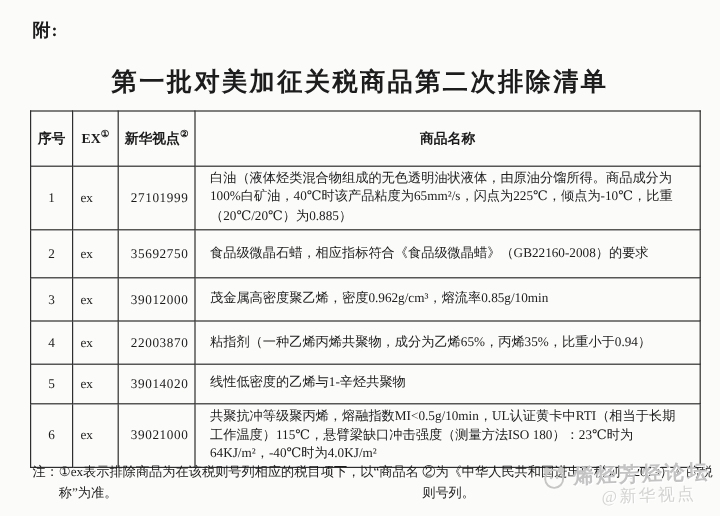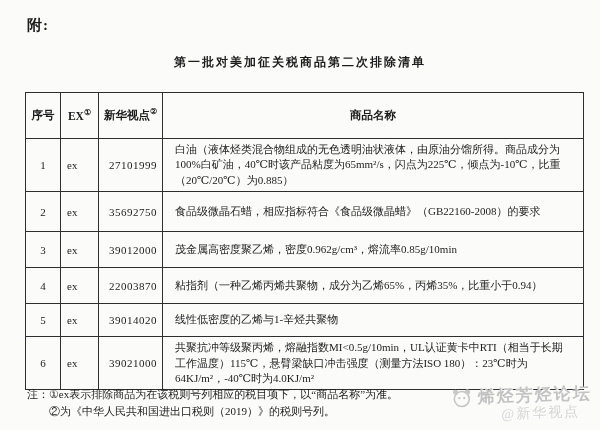--- a/index.html
+++ b/index.html
@@ -11,21 +11,21 @@
   .page {
     position: relative; width: 600px; height: 430px;
     background: #fbfbfa; color: #1c1c1c; overflow: hidden;
   }
   .attach {
     position: absolute; left: 27px; top: 16px;
     font-size: 15px; font-weight: bold; letter-spacing: 1px;
   }
   .title {
     position: absolute; left: 0; top: 54px; width: 100%;
-    text-align: center; font-size: 12px; font-weight: bold;
+    text-align: center; font-size: 21px; font-weight: bold;
     letter-spacing: 2px;
   }
   table.doc {
     position: absolute; left: 25px; top: 92px; width: 558px;
     border-collapse: collapse; table-layout: fixed;
   }
   table.doc th, table.doc td {
     border: 1.4px solid #2e2e2e;
     font-size: 11px; vertical-align: middle;
     overflow: hidden;
@@ -42,21 +42,21 @@
   td.c-no   { text-align: center; }
   td.c-ex   { text-align: left; padding-left: 6px; }
   td.c-code { text-align: left; padding-left: 10px; letter-spacing: 0.5px; }
   td.c-name { text-align: left; padding: 3px 12px; line-height: 1.4; }
   sup.circ { font-size: 8px; vertical-align: super; line-height: 0; }
   .notes {
     position: absolute; left: 27px; top: 386px;
     font-size: 11px; display: flex; line-height: 1.55;
   }
   .note-label { white-space: nowrap; }
-  .note-lines { display: flex; flex-direction: column; }
+  .note-lines { display: flex; flex-direction: row; }
   .watermark {
     position: absolute; right: 8px; top: 384px;
     transform: rotate(-2deg);
     color: #c3c3c3;
     text-shadow: 1px 1px 0 #ffffff;
     user-select: none;
   }
   .wm-line1 { display: flex; align-items: center; gap: 5px;
               font-size: 17px; font-weight: bold; letter-spacing: 2px; }
   .wm-line2 { font-size: 14px; color: #d4d4d2; letter-spacing: 2px;

